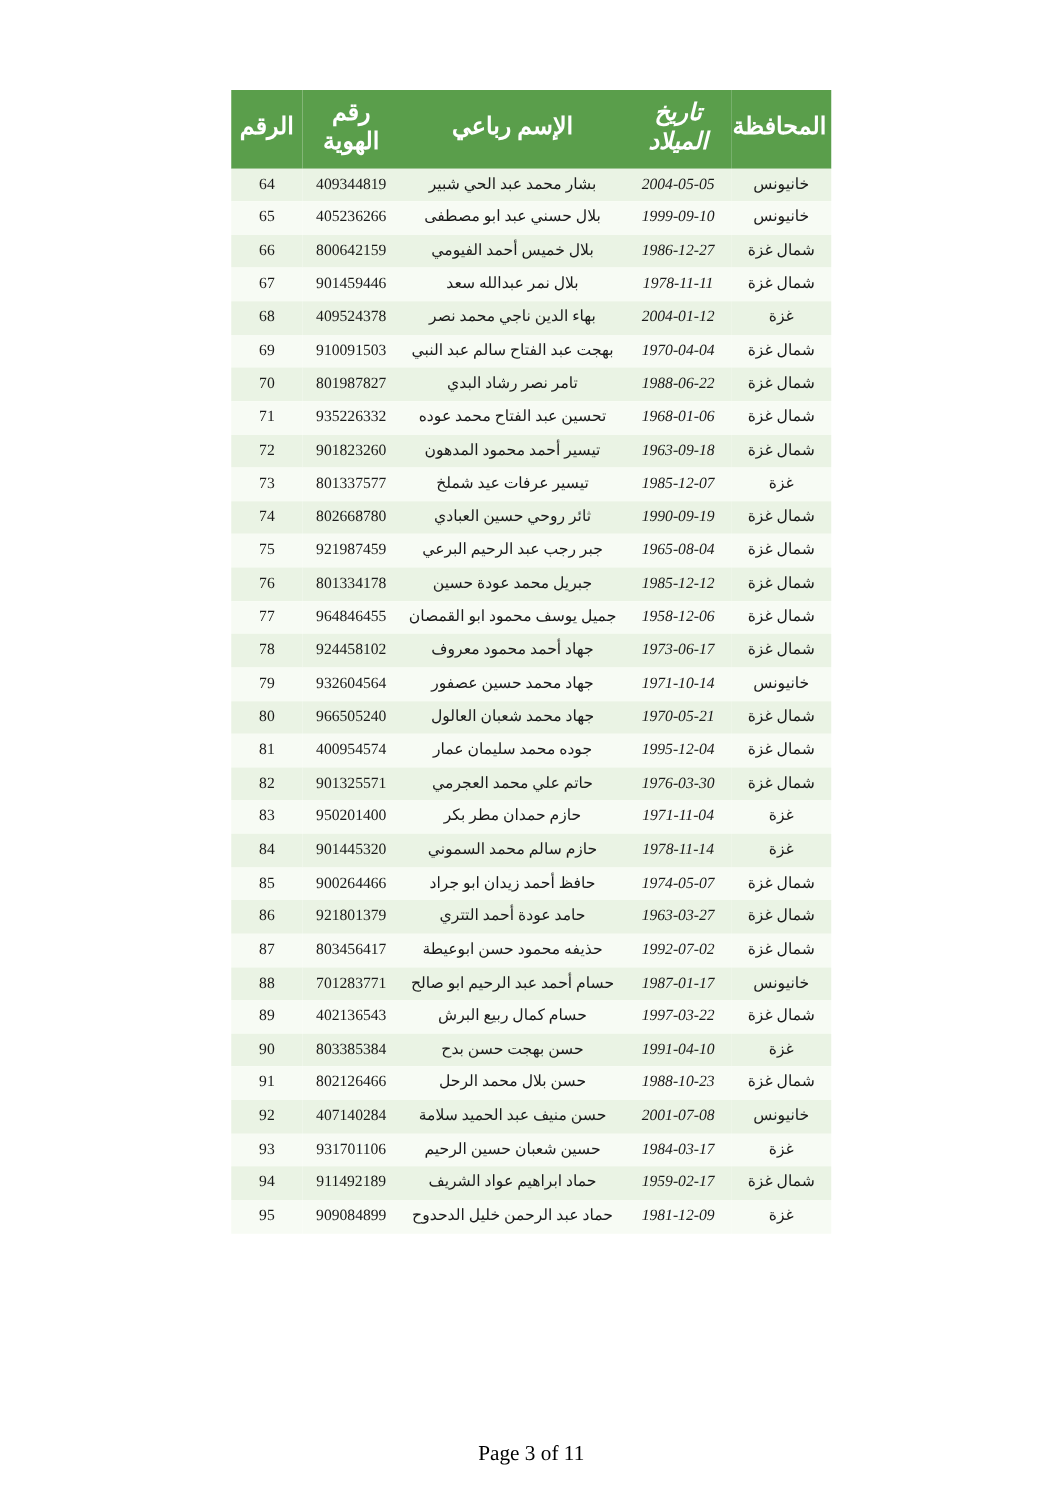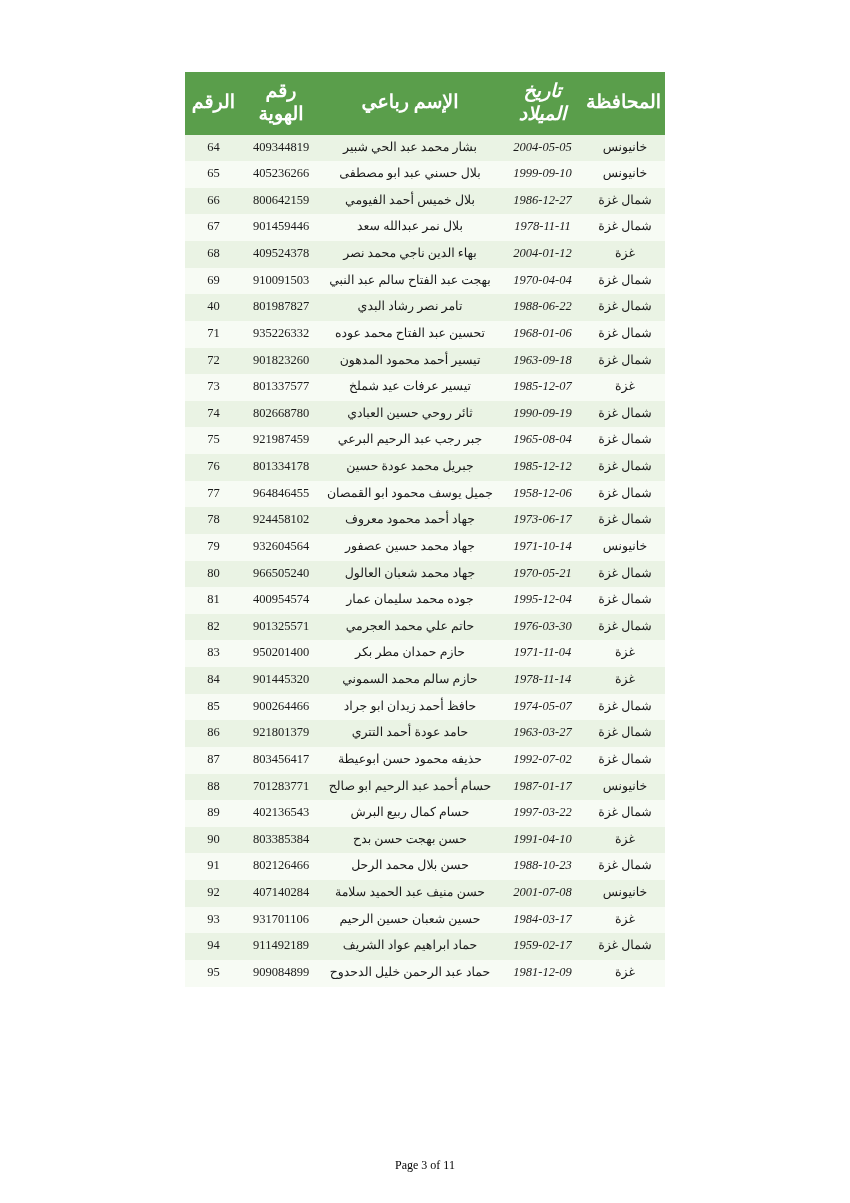--- a/index.html
+++ b/index.html
@@ -68,21 +68,21 @@
   td.idnum { direction: ltr; }
   td.name { text-align: center; }
   td.gov { text-align: center; }
 
   .footer {
     position: absolute;
     bottom: 30px;
     left: 0;
     width: 850px;
     text-align: center;
-    font-size: 12px;
+    font-size: 17px;
     font-family: "Liberation Serif", serif;
     direction: ltr;
     color: #000000;
   }
 </style>
 </head>
 <body>
 
 <div class="page">
 
@@ -145,21 +145,21 @@
             <td class="dob">1970-04-04</td>
             <td class="name">بهجت عبد الفتاح سالم عبد النبي</td>
             <td class="idnum">910091503</td>
             <td class="num">69</td>
           </tr>
           <tr class="odd">
             <td class="gov">شمال غزة</td>
             <td class="dob">1988-06-22</td>
             <td class="name">تامر نصر رشاد البدي</td>
             <td class="idnum">801987827</td>
-            <td class="num">40</td>
+            <td class="num">70</td>
           </tr>
           <tr class="even">
             <td class="gov">شمال غزة</td>
             <td class="dob">1968-01-06</td>
             <td class="name">تحسين عبد الفتاح محمد عوده</td>
             <td class="idnum">935226332</td>
             <td class="num">71</td>
           </tr>
           <tr class="odd">
             <td class="gov">شمال غزة</td>

